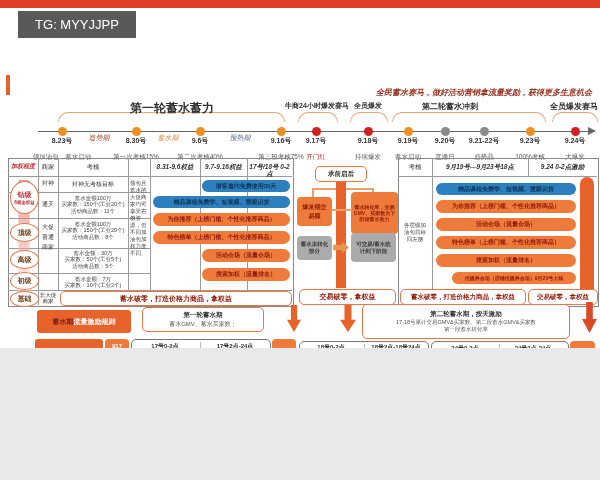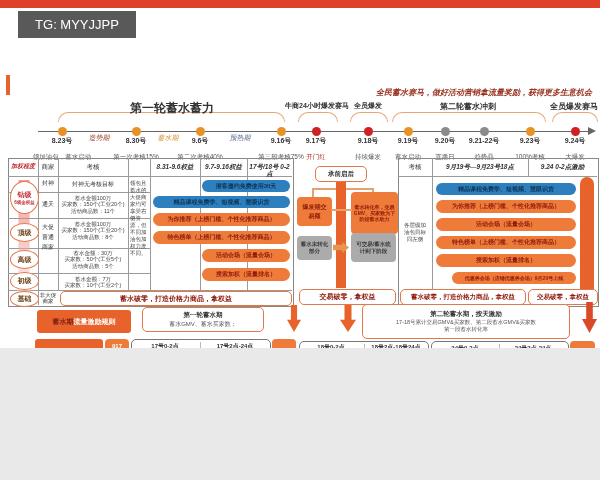--- a/index.html
+++ b/index.html
@@ -43,21 +43,21 @@
   <div class="t ital bold" style="left:290px;top:88px;width:302px;font-size:8px;color:#993322;text-align:right">全民蓄水赛马，做好活动营销拿流量奖励，获得更多生意机会</div>
 
   <div class="brace" style="left:58px;top:112px;width:225px"></div>
   <div class="brace" style="left:298px;top:112px;width:38px"></div>
   <div class="brace" style="left:350px;top:112px;width:36px"></div>
   <div class="brace" style="left:392px;top:112px;width:152px"></div>
   <div class="brace" style="left:552px;top:112px;width:44px"></div>
   <div class="t bold ctr" style="left:122px;top:102px;width:100px;font-size:12px">第一轮蓄水蓄力</div>
   <div class="t bold ctr" style="left:272px;top:102px;width:90px;font-size:7px">牛商24小时爆发赛马</div>
   <div class="t bold ctr" style="left:348px;top:102px;width:40px;font-size:7px">全员爆发</div>
-  <div class="t bold ctr" style="left:418px;top:102px;width:100px;font-size:8px">第二轮蓄水冲刺</div>
+  <div class="t bold ctr" style="left:400px;top:102px;width:100px;font-size:8px">第二轮蓄水冲刺</div>
   <div class="t bold ctr" style="left:534px;top:102px;width:80px;font-size:8px">全员爆发赛马</div>
 
   <div class="abs" style="left:38px;top:131px;width:552px;height:1px;background:#666"></div>
   <div class="abs" style="left:588px;top:127px;width:0;height:0;border-left:8px solid #666;border-top:4.5px solid transparent;border-bottom:4.5px solid transparent"></div>
 
   <div class="t ital ctr" style="left:79px;top:134px;width:40px;font-size:7px;color:#a04030">造势期</div>
   <div class="t ital ctr" style="left:148px;top:134px;width:40px;font-size:7px;color:#d98f2e">蓄水期</div>
   <div class="t ital ctr" style="left:220px;top:134px;width:40px;font-size:7px;color:#5a6b8c">预热期</div>
 
   <div class="dot o" style="left:58px"></div>

